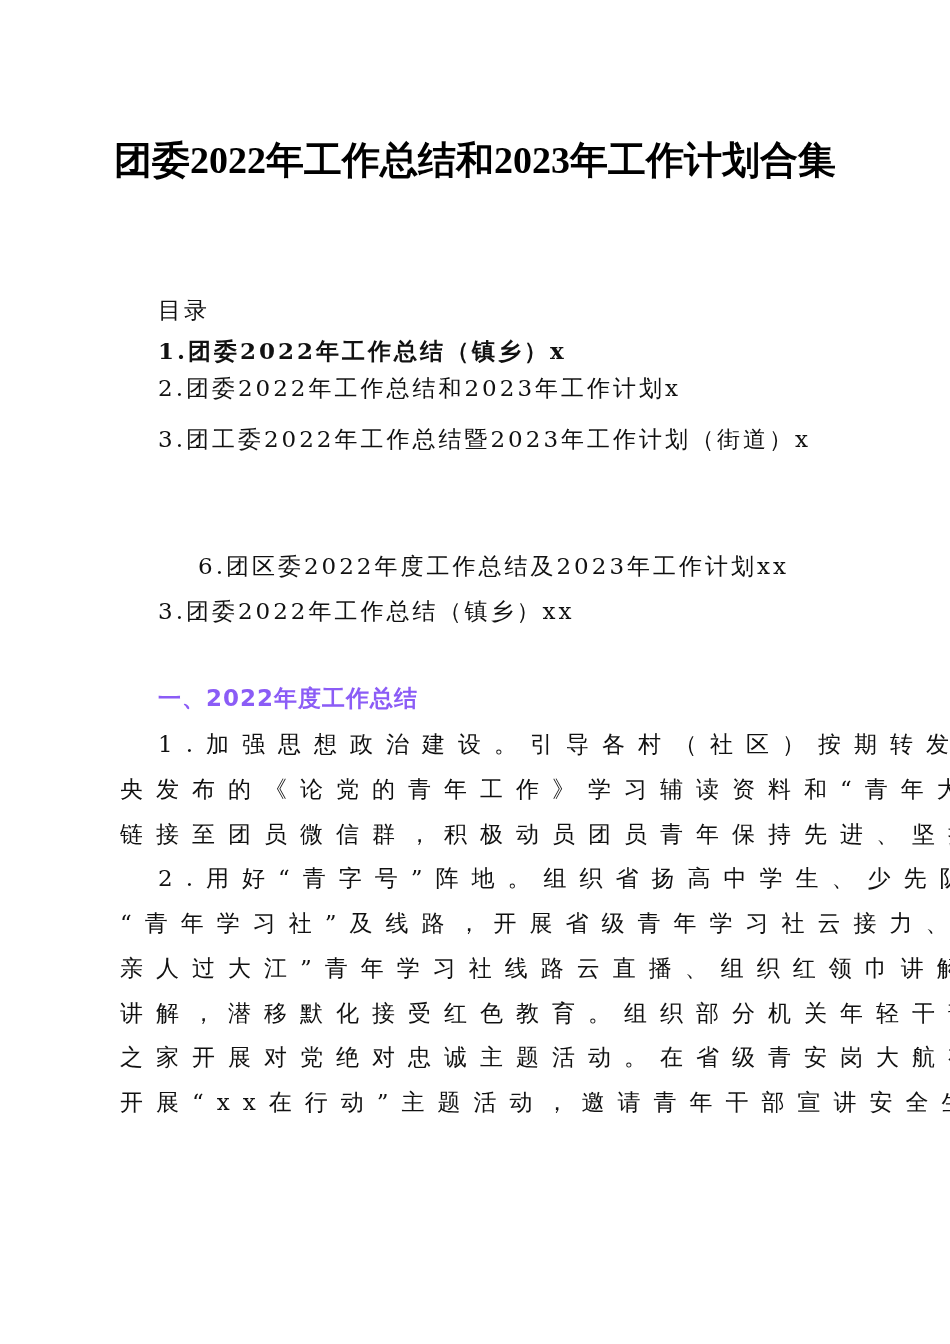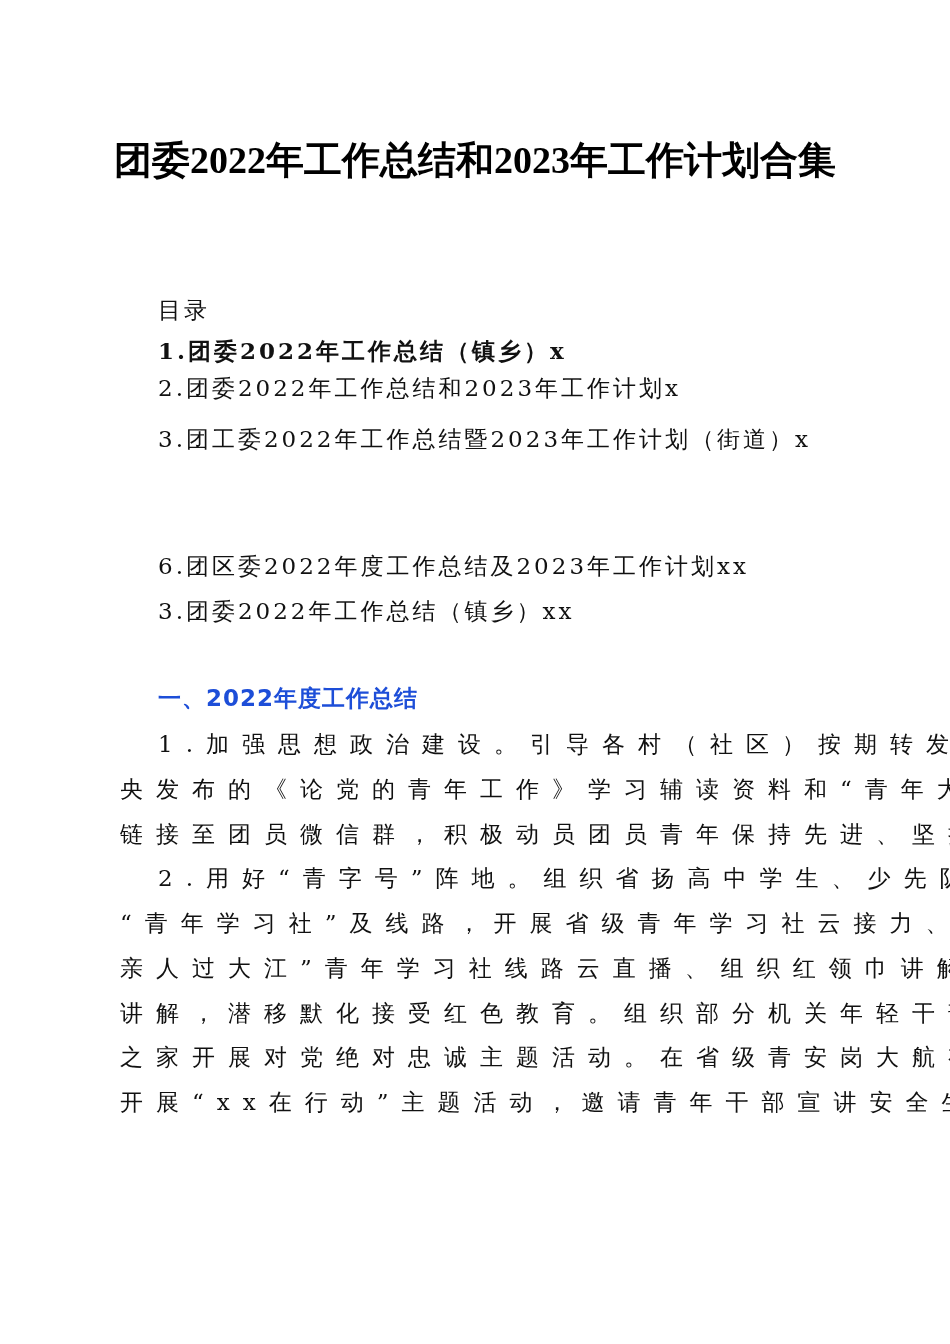--- a/index.html
+++ b/index.html
@@ -52,21 +52,21 @@
     letter-spacing: 3px;
   }
   .heading {
     position: absolute;
     left: 158px;
     top: 683px;
     font-family: "DejaVu Sans", "Liberation Sans", sans-serif;
     font-weight: bold;
     font-size: 23px;
     line-height: 30px;
-    color: #1d4ed8;
+    color: #8b5cf6;
     letter-spacing: 1px;
     white-space: nowrap;
   }
   .body-line {
     left: 120px;
     width: 702px;
     letter-spacing: 13px;
     text-align: justify;
     text-align-last: justify;
   }
@@ -83,21 +83,21 @@
 
 <div class="page">
 
   <div class="title l1">团委2022年工作总结和2023年工作计划合集</div>
 
   <div class="line toc-line" style="top:295px;text-align:right;">目录</div>
 
   <div class="line toc-line" style="top:336px;font-weight:bold;">1.团委2022年工作总结（镇乡）x</div>
   <div class="line toc-line" style="top:373px;text-align:center;">2.团委2022年工作总结和2023年工作计划x</div>
   <div class="line toc-line" style="top:424px;">3.团工委2022年工作总结暨2023年工作计划（街道）x</div>
-  <div class="line toc-line" style="top:551px;">6.团区委2022年度工作总结及2023年工作计划xx</div>
+  <div class="line toc-line" style="top:551px;margin-left:40px;">6.团区委2022年度工作总结及2023年工作计划xx</div>
   <div class="line toc-line" style="top:596px;">3.团委2022年工作总结（镇乡）xx</div>
 
 
   <div class="heading">一、2022年度工作总结</div>
 
   <div>
     <div class="line body-line indent" style="top:729px;">1.加强思想政治建设。引导各村（社区）按期转发共青团中</div>
     <div class="line body-line" style="top:774px;">央发布的《论党的青年工作》学习辅读资料和“青年大学习”</div>
     <div class="line body-line last" style="top:819px;">链接至团员微信群，积极动员团员青年保持先进、坚持学习。</div>
   </div>

